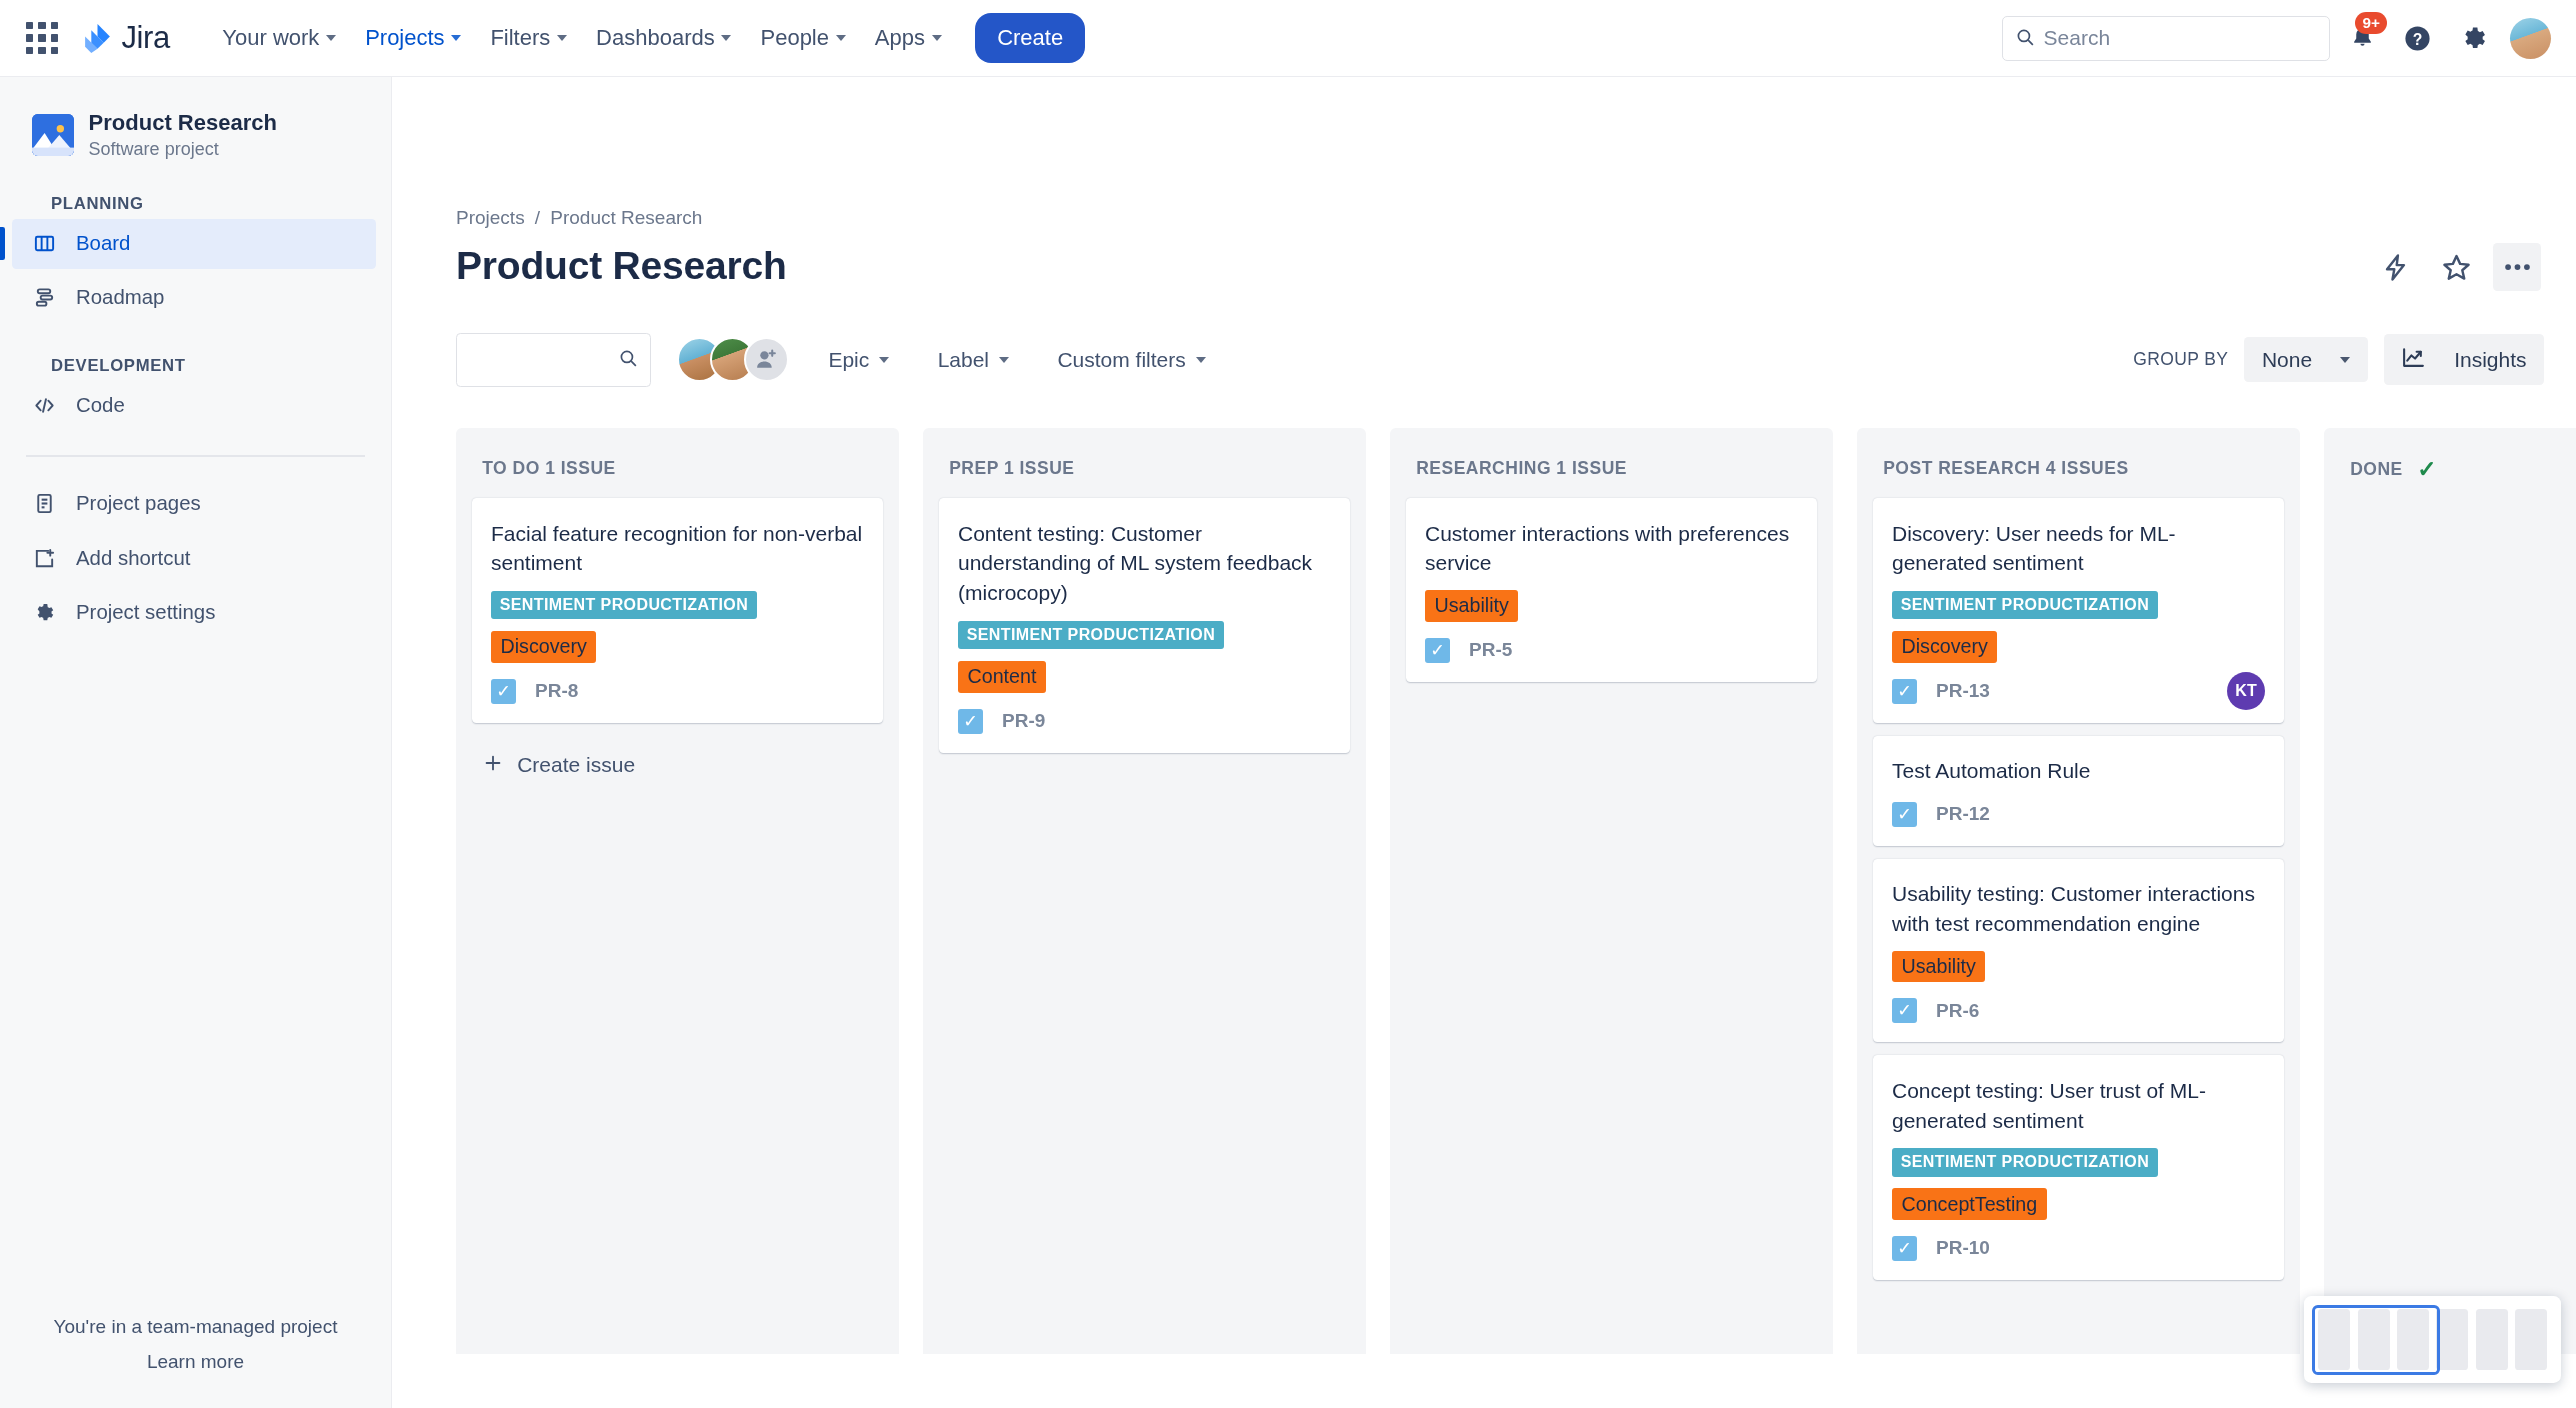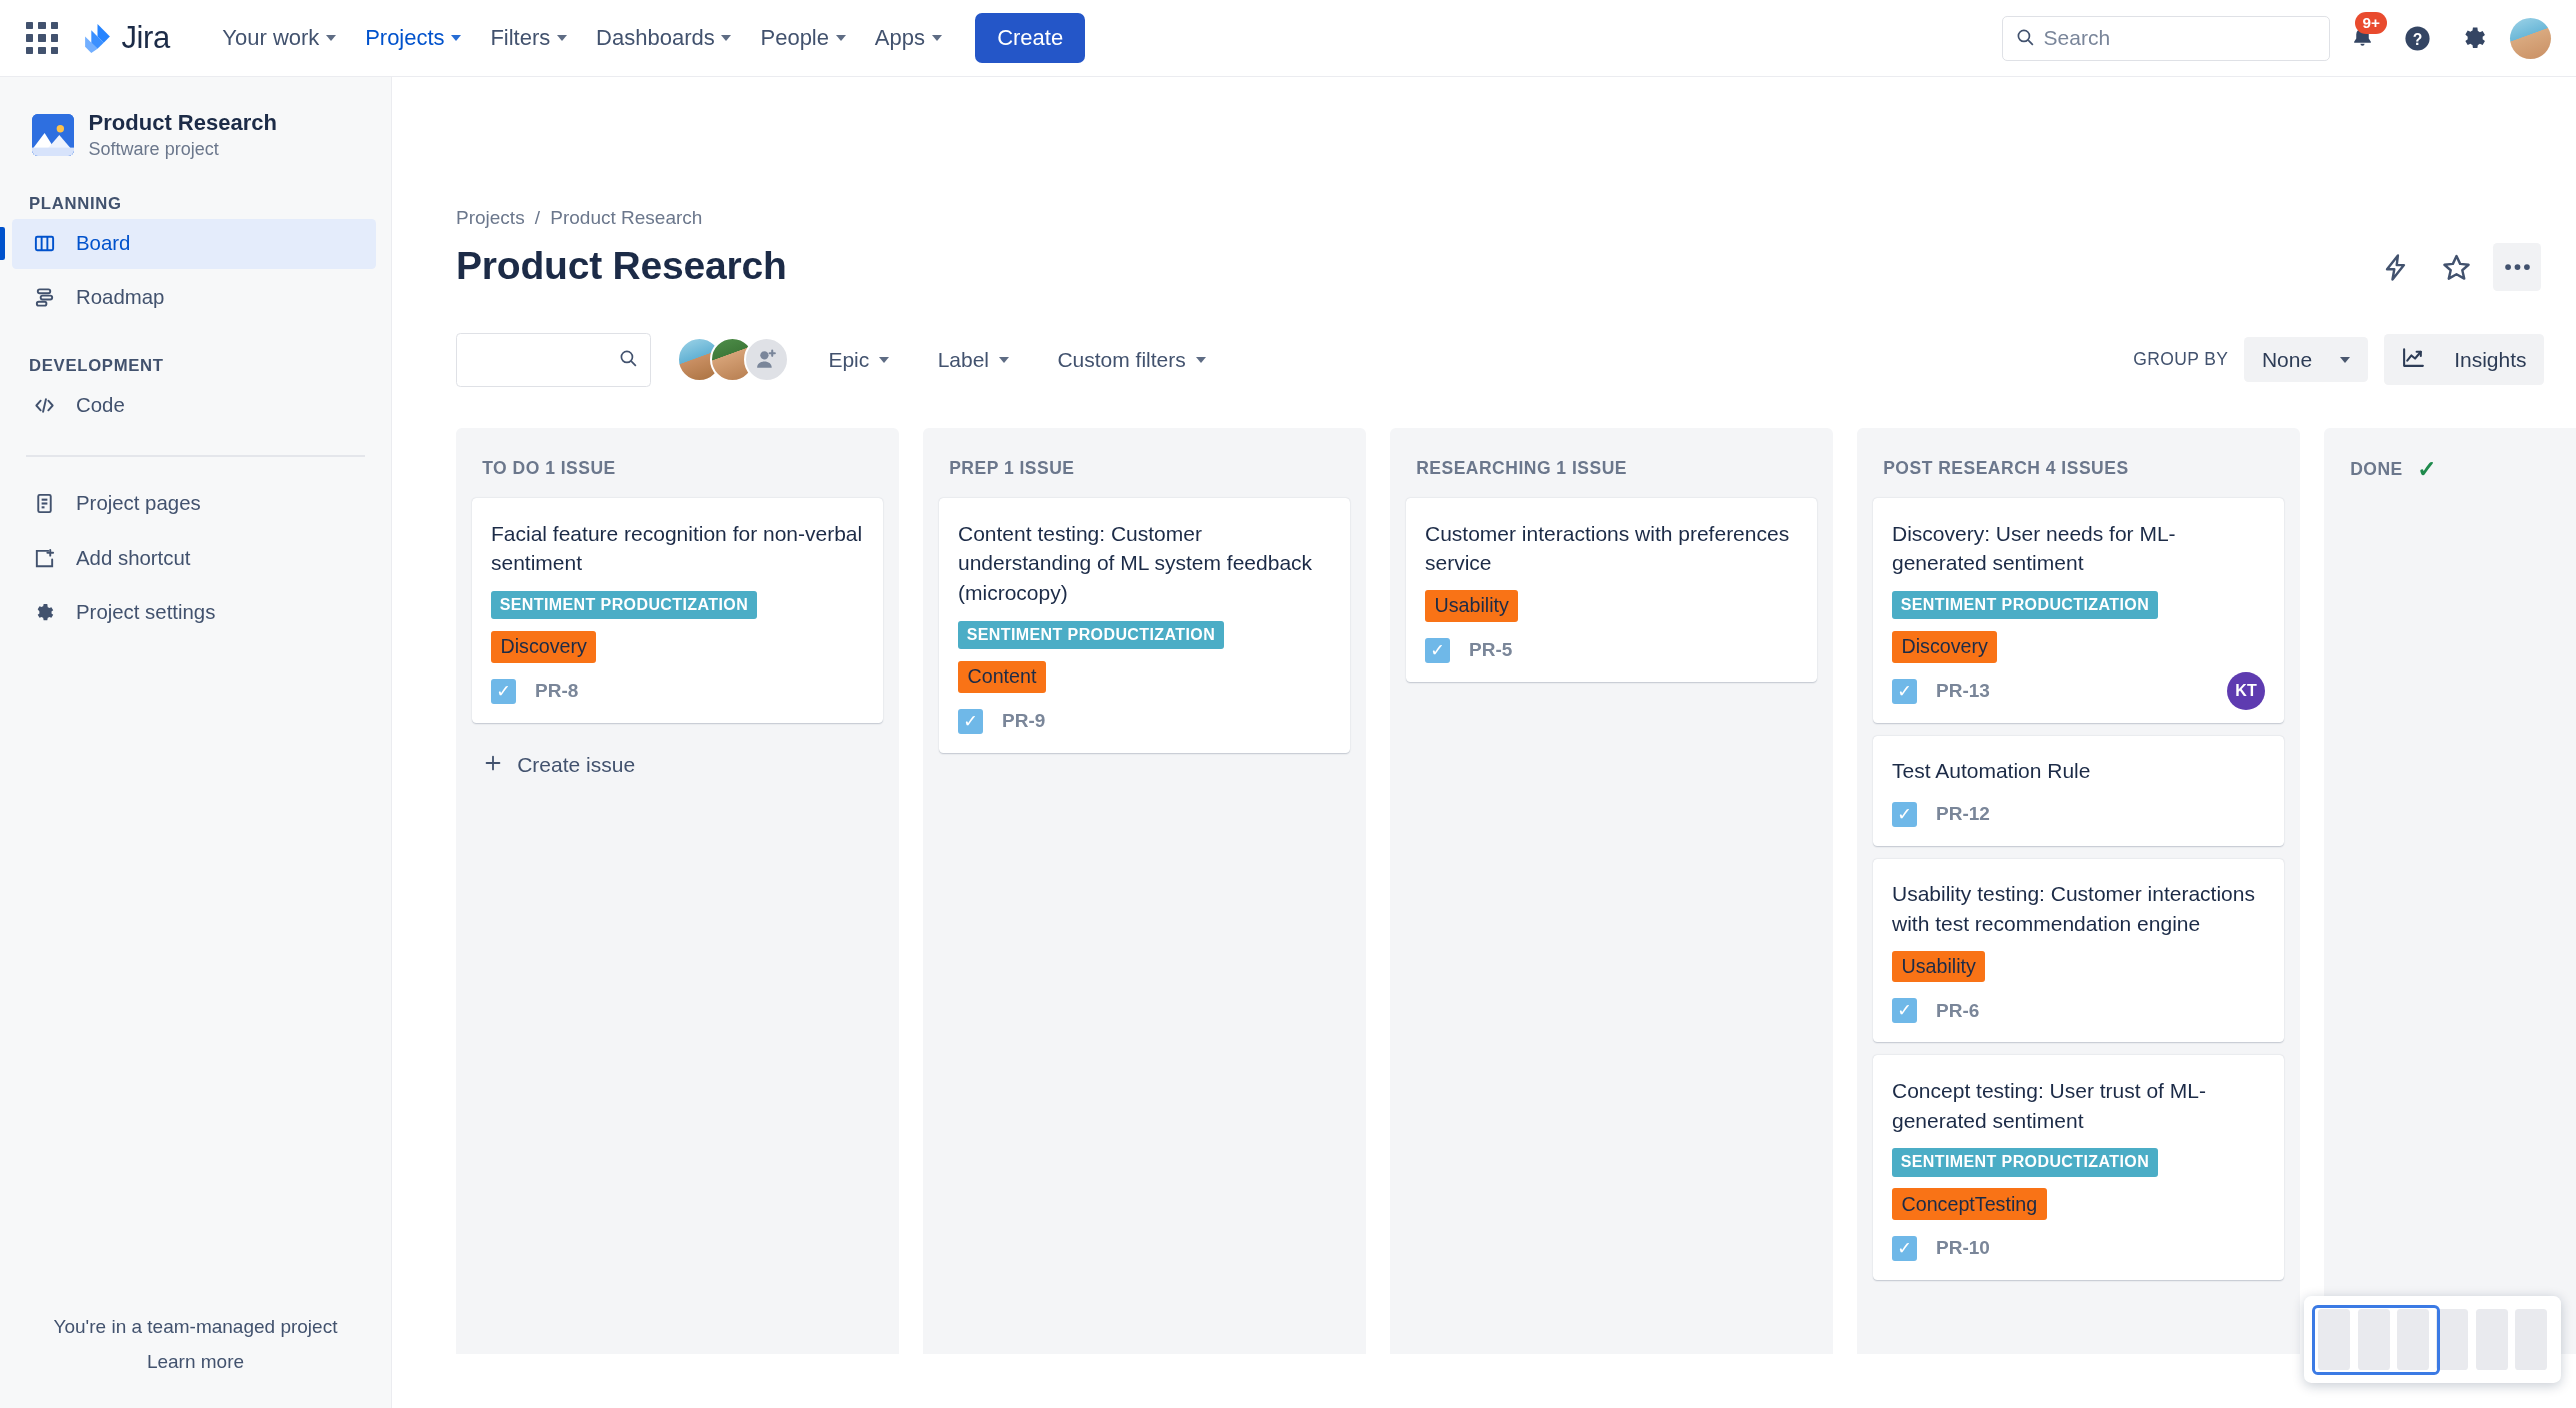--- a/index.html
+++ b/index.html
@@ -25,21 +25,21 @@
   .nav-items { display:flex; align-items:center; margin-left: 38px; gap: 0px; }
   .nav-item {
     font-size: 22px; color: #42526e; padding: 8.7px 14.6px;
     display:flex; align-items:center; gap: 6.6px; cursor: pointer; border-radius: 4.4px;
     white-space: nowrap;
   }
   .nav-item.active { color: #0052cc; font-weight: 500; }
   .caret { width: 0; height: 0; border-left: 5.8px solid transparent; border-right: 5.8px solid transparent; border-top: 6.6px solid currentColor; opacity: .85; }
   .create-btn {
     margin-left: 19px; background: #2456c8; color: #fff;
-    font-size: 22px; font-weight: 500; padding: 11.6px 22px; border-radius: 7px;
+    font-size: 22px; font-weight: 500; padding: 11.6px 22px; border-radius: 16px;
     border: none; cursor: pointer; font-family: inherit; text-align: center;
   }
   .nav-right { position:absolute; right: 25px; display:flex; align-items:center; gap: 0px; }
   .search-box {
     width: 328px; height: 45px; border: 1.5px solid #dfe1e6; border-radius: 5.1px;
     display:flex; align-items:center; padding: 0 11.6px; gap: 8.7px; background:#fff; cursor:text;
   }
   .search-box input {
     border: none; outline: none; font-size: 21px; color: #42526e;
     font-family: inherit; background: transparent; width: 100%;
@@ -61,21 +61,21 @@
 
   
   .sidebar {
     width: 392px; flex: 0 0 392px; background: #f7f8f9;
     border-right: 1.5px solid #ebecf0; position: relative; padding-top: 5.8px;
   }
   .proj-head { display:flex; align-items:center; gap: 14.6px; padding: 26px 0 0 32px; cursor:pointer;}
   .proj-avatar { width:42px; height:42px; border-radius:5.8px; background:#2e6fe0; position:relative; overflow:hidden; flex:0 0 42px;}
   .proj-name { font-size: 22px; font-weight: 700; color:#1c2b47; line-height:1.25; }
   .proj-type { font-size: 18px; color:#6b778c; line-height:1.3; margin-top: 1.5px;}
-  .sect-label { font-size: 16.7px; font-weight:700; letter-spacing: 0.7px; color:#42526e; padding: 0 0 0 29px; margin-top: 33px; }
+  .sect-label { font-size: 16.7px; font-weight:700; letter-spacing: 0.7px; color:#42526e; padding: 0 0 0 51px; margin-top: 33px; }
   .side-item {
     display:flex; align-items:center; gap: 19px; height: 50px; margin: 4.4px 14.6px 0 11.6px;
     padding-left: 20.4px; border-radius: 4.4px; cursor:pointer; position:relative;
     font-size: 20.4px; color:#42526e;
   }
   .side-item.selected { background:#e4ecfb; color:#0052cc; font-weight: 500; }
   .side-item.selected::before {
     content:''; position:absolute; left:-11.6px; top:8.7px; bottom:8.7px; width: 5.1px; background:#0052cc; border-radius: 0 2.2px 2.2px 0;
   }
   .side-icon { width: 25px; height:25px; flex: 0 0 25px; display:flex; align-items:center; justify-content:center; }

